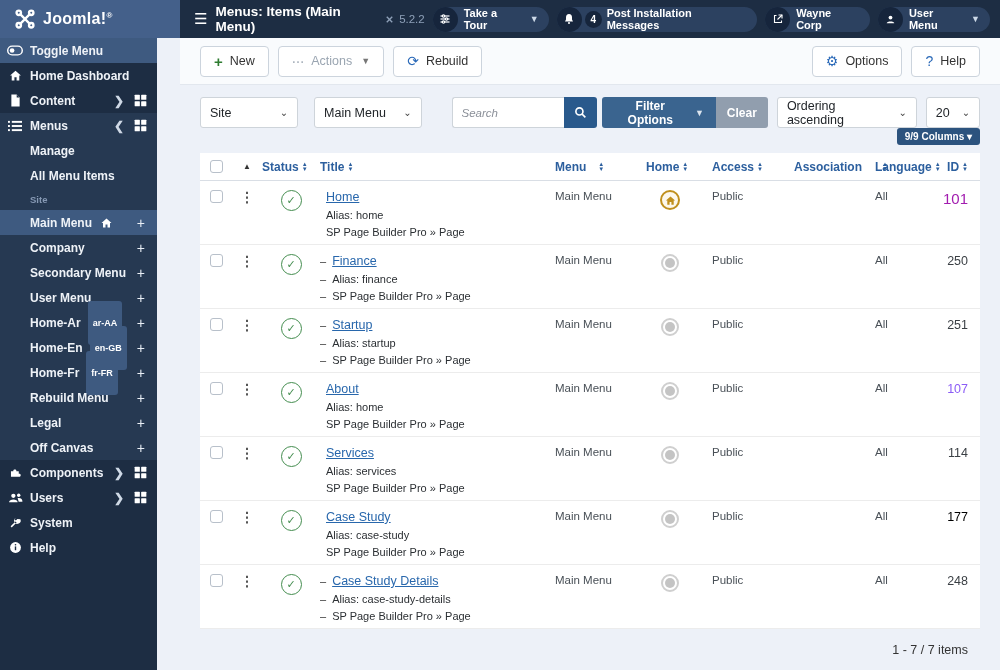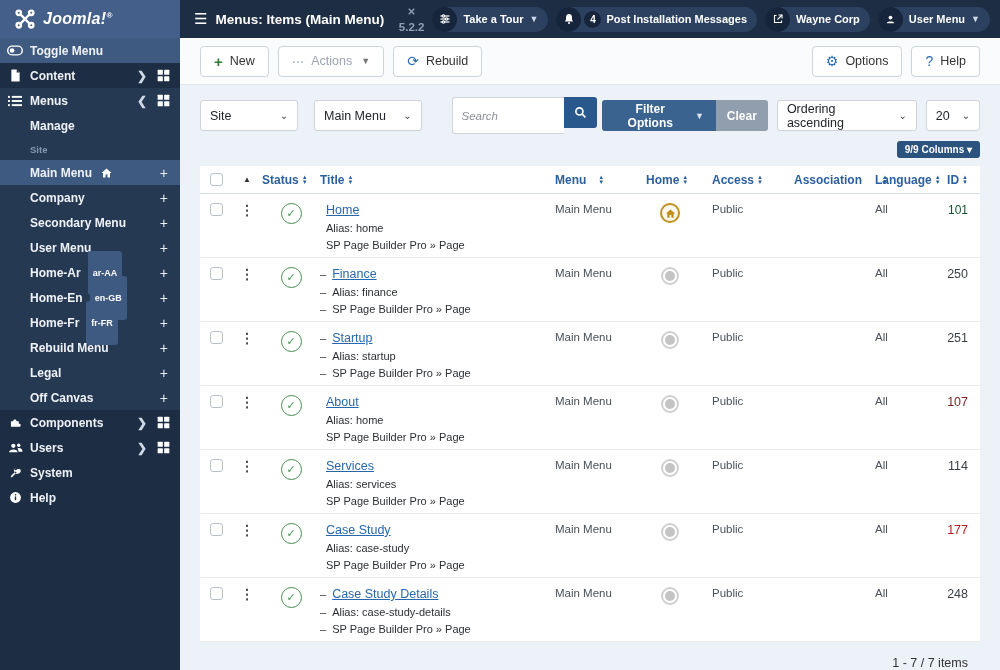--- a/index.html
+++ b/index.html
@@ -3,34 +3,34 @@
 <meta charset="utf-8">
 <style>
   * { margin:0; padding:0; box-sizing:border-box; }
   html,body { width:1000px; height:670px; overflow:hidden; }
   body { font-family:"Liberation Sans", sans-serif; background:#edf1f8; color:#212529; }
 
   
   .topbar { position:absolute; top:0; left:0; width:1000px; height:38px; background:#1d2d43; display:flex; align-items:stretch; z-index:10; }
   .logo-area { width:180px; background:#44608a; display:flex; align-items:center; gap:7px; padding-left:14px; flex:0 0 180px; }
   .logo-area svg { flex:0 0 auto; }
-  .logo-text { color:#fff; font-size:16px; font-weight:700; letter-spacing:.3px;font-style:italic; }
+  .logo-text { color:#fff; font-size:16px; font-weight:700; letter-spacing:.3px; }
   .logo-sup { font-size:8px; vertical-align:super; }
   .title-wrap { display:flex; align-items:center; gap:8px; padding-left:14px; color:#fff; }
   .title-wrap .menus-glyph { font-size:15px; color:#fff; }
   .page-title { font-size:13.5px; font-weight:700; color:#fff; }
   .topbar-right { margin-left:auto; display:flex; align-items:center; gap:8px; padding-right:10px; }
-  .version { color:#8ea0b8; font-size:11.5px; display:flex; align-items:center; gap:4px; font-weight:700;flex-direction:column; }
+  .version { color:#8ea0b8; font-size:11.5px; display:flex; align-items:center; gap:4px; font-weight:400; }
   .pill { display:flex; align-items:center; background:#2c4160; border-radius:13px; height:25px; padding-right:10px; color:#fff; font-size:11px; font-weight:700; cursor:pointer; }
   .pill .picon { width:25px; height:25px; border-radius:50%; background:#16253c; display:flex; align-items:center; justify-content:center; margin-right:6px; flex:0 0 25px; }
   .pill .pbadge { background:#16253c; border-radius:9px; min-width:17px; height:17px; display:flex; align-items:center; justify-content:center; font-size:10px; margin-right:5px; margin-left:-3px; }
   .pill .pchev { font-size:9px; margin-left:6px; color:#cdd9e8; }
 
   
-  .sidebar { position:absolute; top:38px; left:0; width:180px; height:632px; background:#1d2d43; color:#eef2f7; font-size:12px; font-weight:600; }
+  .sidebar { position:absolute; top:38px; left:0; width:157px; height:632px; background:#1d2d43; color:#eef2f7; font-size:12px; font-weight:600; }
   .side-row { height:25px; display:flex; align-items:center; padding:0 10px 0 0; cursor:pointer; }
   .side-row .s-ico { width:30px; display:flex; justify-content:center; align-items:center; flex:0 0 30px; }
   .side-row .s-label { flex:1; }
   .side-row .s-caret { color:#cfd9e6; font-size:12px; margin-right:10px; }
   .side-row .s-grid { display:flex; }
   .toggle-row { background:#3e5a80; }
   .menus-open { background:#263952; }
   .side-sitelabel { background:#263952; color:#8699b4; font-size:9.5px; font-weight:700; padding:6px 0 2px 30px; height:22px; }
   .menuitem { background:#263952; padding-left:30px; }
   .menuitem.active { background:#3e5a80; }
@@ -50,29 +50,29 @@
   .btn .bchev { font-size:9px; color:#777; margin-left:2px; }
   .toolbar-right { margin-left:auto; display:flex; gap:9px; }
 
   .content { padding:9px 20px 0 20px; }
   .filterbar { display:flex; align-items:center; margin-top:3px; }
   .select { background:#fff; border:1px solid #ced4da; border-radius:3px; height:31px; display:flex; align-items:center; font-size:12.5px; color:#212529; padding:0 9px; cursor:pointer; }
   .select .schev { margin-left:auto; font-size:10px; color:#444; padding-left:8px; }
   .sel-site { width:102px; }
   .sel-menu { width:112px; margin-left:16px; }
   .searchgrp { display:flex; margin-left:30px; }
-  .search-input { width:112px; height:37px; border:1px solid #ced4da; border-right:none; border-radius:3px 0 0 3px; padding:0 9px; font-size:11.5px; font-style:italic; color:#555; font-family:inherit; background:#fff; }
+  .search-input { width:112px; height:31px; border:1px solid #ced4da; border-right:none; border-radius:3px 0 0 3px; padding:0 9px; font-size:11.5px; font-style:italic; color:#555; font-family:inherit; background:#fff; }
   .search-input::placeholder { color:#8a8f98; font-style:italic; }
   .search-btn { width:33px; height:31px; background:#29598c; border:none; border-radius:0 3px 3px 0; color:#fff; display:flex; align-items:center; justify-content:center; cursor:pointer; }
   .fo-btn { margin-left:5px; height:31px; background:#3a648f; color:#fff; border:none; border-radius:3px 0 0 3px; font-size:12px; font-weight:700; padding:0 12px; display:flex; align-items:center; gap:8px; cursor:pointer; font-family:inherit; }
   .fo-btn .bchev { font-size:9px; color:#dbe4ee; }
   .clear-btn { height:31px; background:#919eae; color:#fff; border:none; border-radius:0 3px 3px 0; font-size:12px; font-weight:700; padding:0 11px; cursor:pointer; font-family:inherit; }
   .sel-order { width:146px; margin-left:9px; }
   .sel-limit { width:56px; margin-left:9px; }
-  .columns-row { display:flex; justify-content:flex-end; margin-top:7px; }
+  .columns-row { display:flex; justify-content:flex-end; }
   .columns-btn { background:#2c537e; color:#fff; border:none; border-radius:3px; font-size:10px; font-weight:700; height:17px; padding:0 8px; cursor:pointer; font-family:inherit; }
 
   
   .tablecard { background:#fff; margin-top:8px; }
   .tgrid { display:grid; grid-template-columns:32px 30px 58px 1fr 95px 60px 80px 85px 75px 40px; align-items:center; }
   .thead { height:28px; border-bottom:1px solid #d9dee5; }
   .th { font-size:12px; font-weight:700; color:#2c5f9e; display:flex; align-items:center; gap:3px; cursor:pointer; }
   .sorticon { display:inline-flex; flex-direction:column; font-size:6px; line-height:5px; color:#2c5f9e; }
   .asc-tri { color:#333; font-size:8px; text-align:center; cursor:pointer; }
   .checkbox { width:13px; height:13px; border:1px solid #b8c0ca; border-radius:3px; background:#fff; display:inline-block; cursor:pointer; }
@@ -175,20 +175,28 @@
     <span class="s-ico">
       <svg width="16" height="11" viewBox="0 0 22 14">
           <rect x="1" y="1" width="20" height="12" rx="6" fill="none" stroke="#fff" stroke-width="2"></rect>
           <circle cx="7" cy="7" r="3.2" fill="#fff"></circle>
         </svg>
     </span>
     <span class="s-label">Toggle Menu</span>
   </div>
   <div class="side-row">
     <span class="s-ico">
+      <svg width="13" height="13" viewBox="0 0 24 24" fill="#fff">
+          <path d="M12 3 L22 12 H19 V21 H14 V15 H10 V21 H5 V12 H2 Z"></path>
+        </svg>
+    </span>
+    <span class="s-label">Home Dashboard</span>
+  </div>
+  <div class="side-row">
+    <span class="s-ico">
       <svg width="11" height="13" viewBox="0 0 18 22" fill="#fff">
           <path d="M2 1 H11 L16 6 V21 H2 Z"></path>
           <path d="M11 1 V6 H16" fill="#1d2d43"></path>
         </svg>
     </span>
     <span class="s-label">Content</span>
     <span class="s-caret">❯</span>
     <span class="s-grid">
       <svg width="13" height="13" viewBox="0 0 20 20" fill="#fff">
           <rect x="1" y="1" width="8" height="8" rx="1"></rect>
@@ -215,20 +223,23 @@
       <svg width="13" height="13" viewBox="0 0 20 20" fill="#fff">
           <rect x="1" y="1" width="8" height="8" rx="1"></rect>
           <rect x="11" y="1" width="8" height="8" rx="1"></rect>
           <rect x="1" y="11" width="8" height="8" rx="1"></rect>
           <rect x="11" y="11" width="8" height="8" rx="1"></rect>
         </svg>
     </span>
   </div>
   <div class="side-row menuitem">
     <span class="mi-label">Manage</span>
+  </div>
+  <div class="side-row menuitem">
+    <span class="mi-label">All Menu Items</span>
   </div>
   <div class="side-sitelabel">Site</div>
   <div id="menu-list">
   <div class="side-row menuitem active">
     <span class="mi-label">Main Menu</span>
     <span class="mi-home" style="display: inline-flex;">
       <svg width="13" height="12" viewBox="0 0 24 24" fill="#fff">
             <path d="M12 3 L22 12 H19 V21 H14 V15 H10 V21 H5 V12 H2 Z"></path>
           </svg>
     </span>
@@ -506,21 +517,21 @@
       <span class="home-gold">
         <svg width="11" height="11" viewBox="0 0 24 24" fill="#c0901e">
                   <path d="M12 3 L22 12 H19 V21 H14 V15 H10 V21 H5 V12 H2 Z"></path>
                 </svg>
       </span>
 
     </span>
     <span class="cellsm access" style="padding-left:12px;">Public</span>
     <span class="cellsm"></span>
     <span class="cellsm lang" style="padding-left:10px;">All</span>
-    <span class="cellsm idv c-id" style="display:flex;font-size:12px;color:#14532d;">101</span>
+    <span class="cellsm idv c-id" style="display:flex;font-size:15px;color:#a21caf;">101</span>
   </div>
 
   <div class="tgrid trow">
     <span class="c-center">
               <span class="checkbox"></span>
             </span>
     <span class="c-dots">⋮</span>
     <span>
               <span class="statusok">✓</span>
             </span>
@@ -611,21 +622,21 @@
     <span class="cellsm menuname" style="padding-left:10px;">Main Menu</span>
     <span class="cellsm" style="align-self:start;">
 
       <span class="home-gray">
                 <i></i>
               </span>
     </span>
     <span class="cellsm access" style="padding-left:12px;">Public</span>
     <span class="cellsm"></span>
     <span class="cellsm lang" style="padding-left:10px;">All</span>
-    <span class="cellsm idv c-id" style="display:flex;font-size:12.5px;color:#7f1d1d;">107</span>
+    <span class="cellsm idv c-id" style="display:flex;font-size:12.5px;color:#8b5cf6;">107</span>
   </div>
 
   <div class="tgrid trow">
     <span class="c-center">
               <span class="checkbox"></span>
             </span>
     <span class="c-dots">⋮</span>
     <span>
               <span class="statusok">✓</span>
             </span>
@@ -681,21 +692,21 @@
     <span class="cellsm menuname" style="padding-left:10px;">Main Menu</span>
     <span class="cellsm" style="align-self:start;">
 
       <span class="home-gray">
                 <i></i>
               </span>
     </span>
     <span class="cellsm access" style="padding-left:12px;">Public</span>
     <span class="cellsm"></span>
     <span class="cellsm lang" style="padding-left:10px;">All</span>
-    <span class="cellsm idv c-id" style="display:flex;font-size:12.5px;color:#b91c1c;">177</span>
+    <span class="cellsm idv c-id" style="display:flex;font-size:12.5px;color:#000000;">177</span>
   </div>
 
   <div class="tgrid trow">
     <span class="c-center">
               <span class="checkbox"></span>
             </span>
     <span class="c-dots">⋮</span>
     <span>
               <span class="statusok">✓</span>
             </span>

